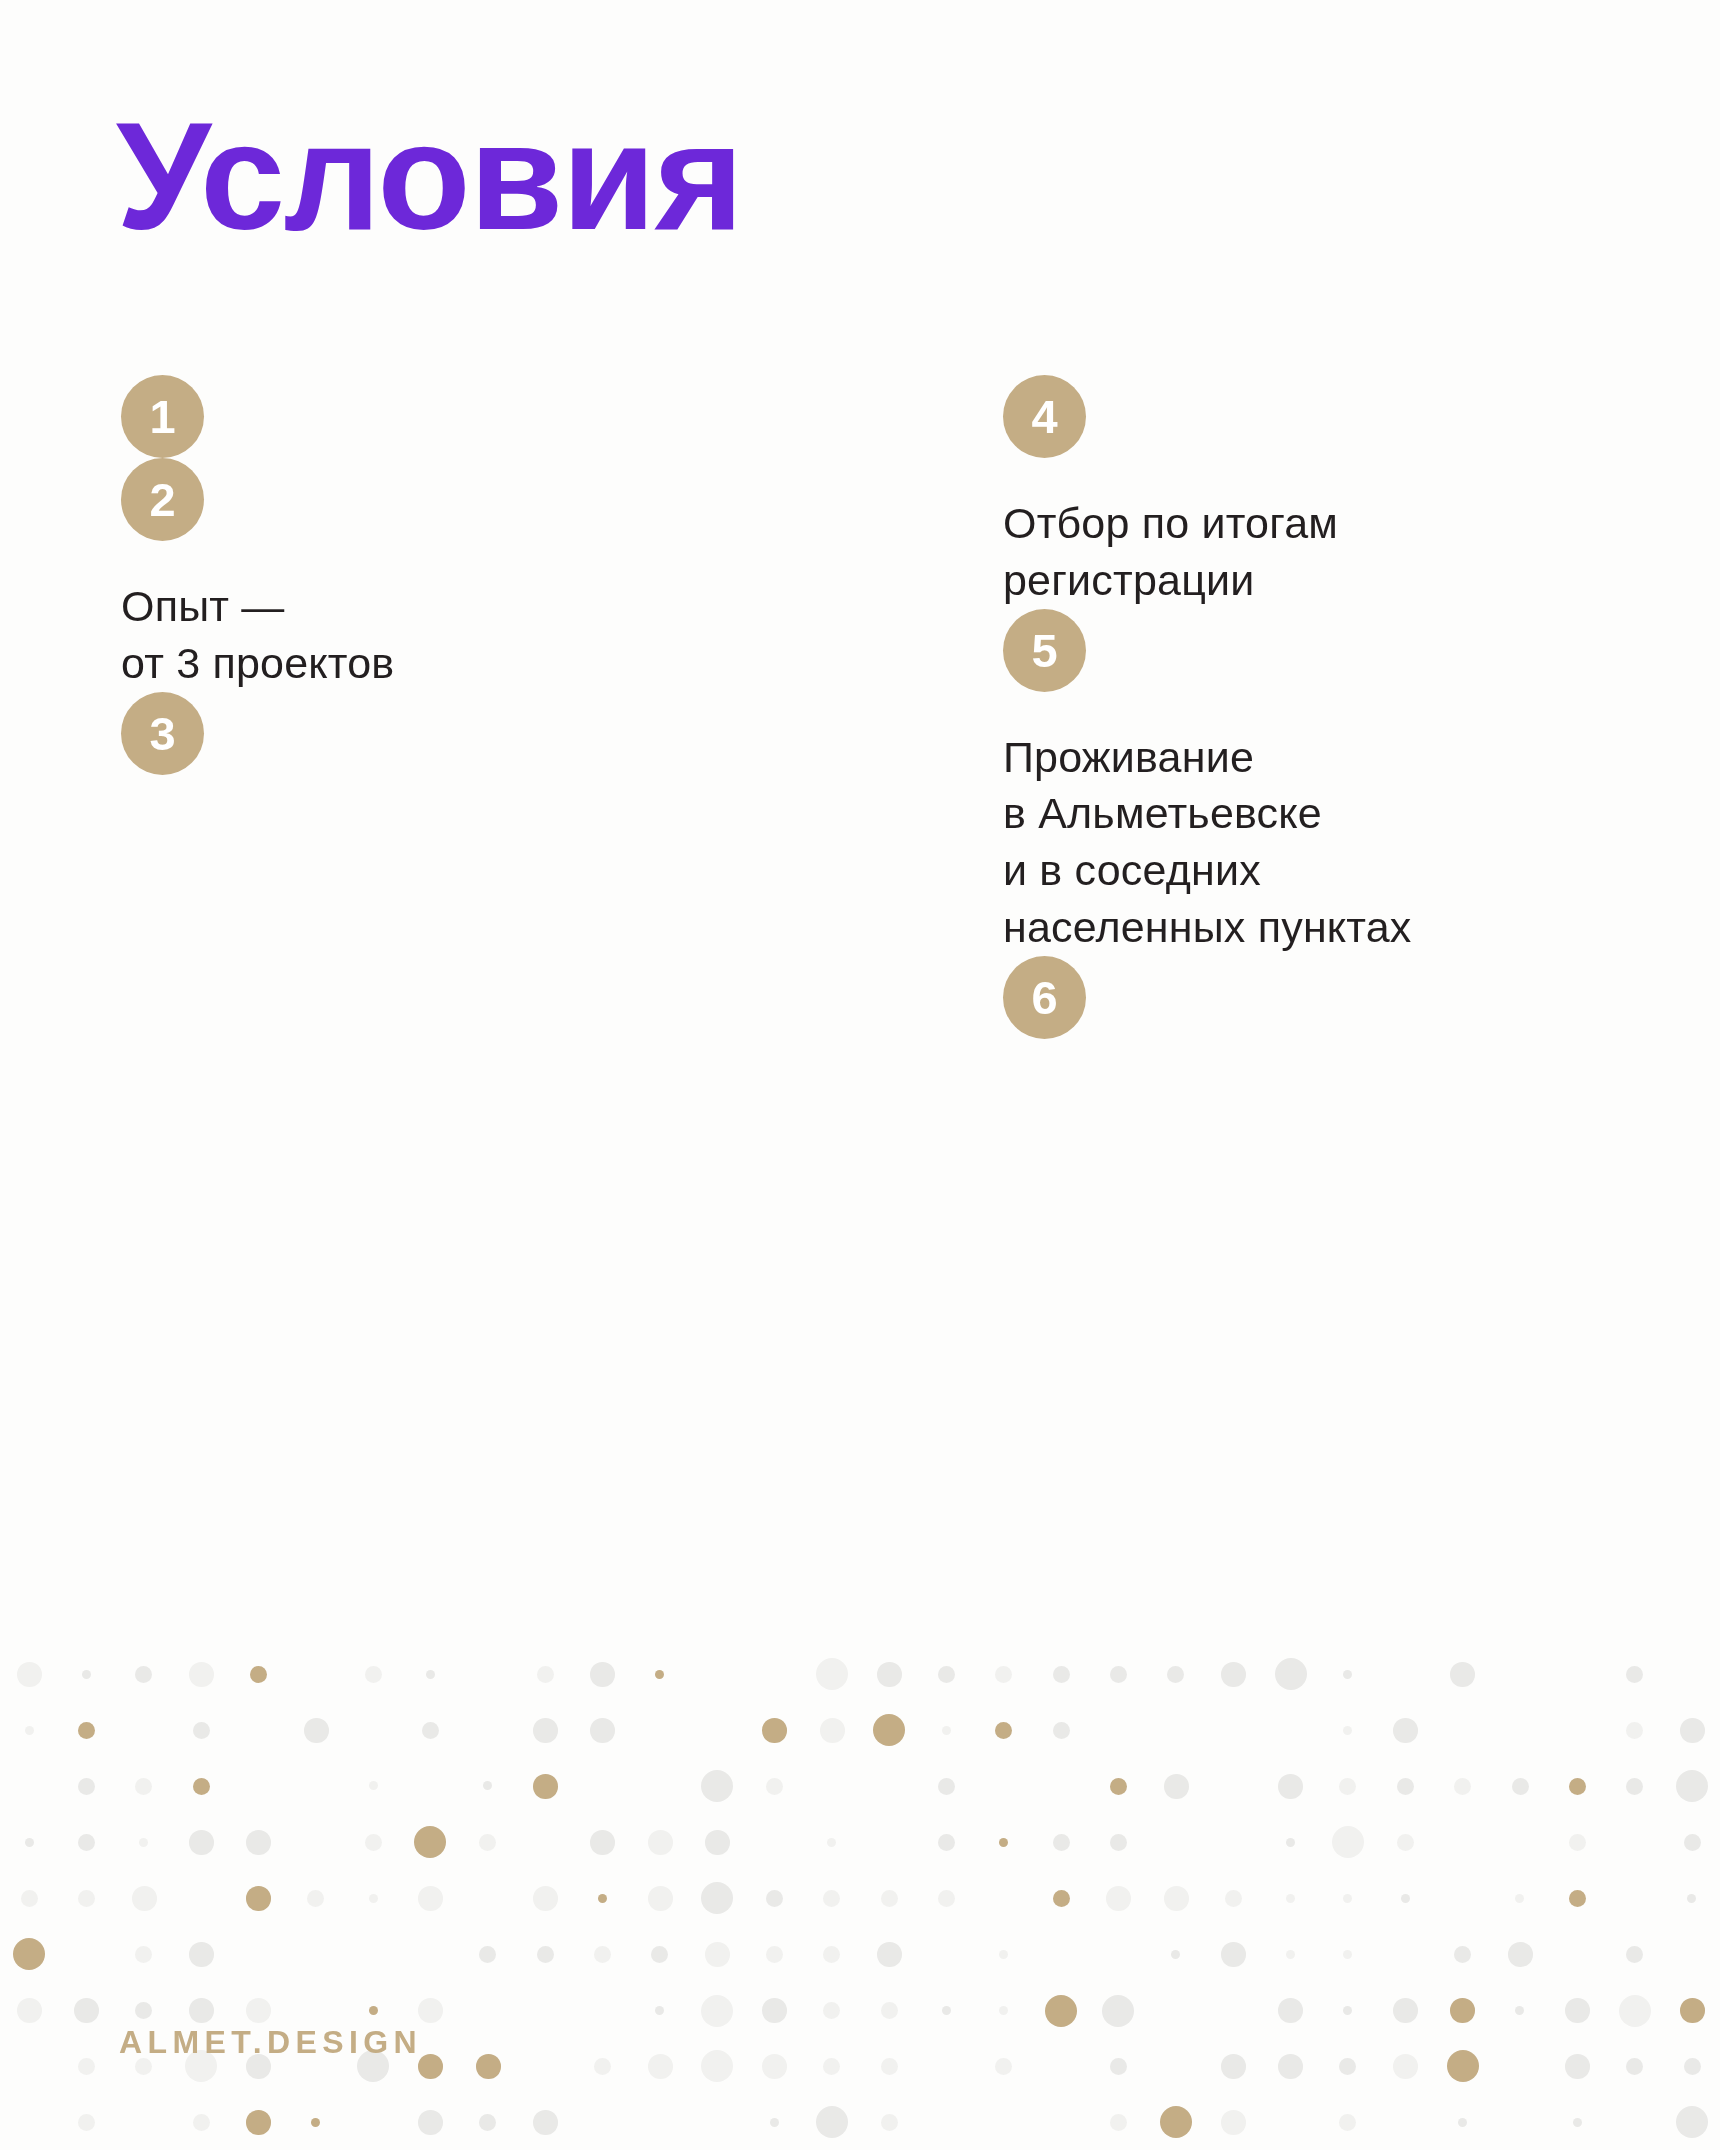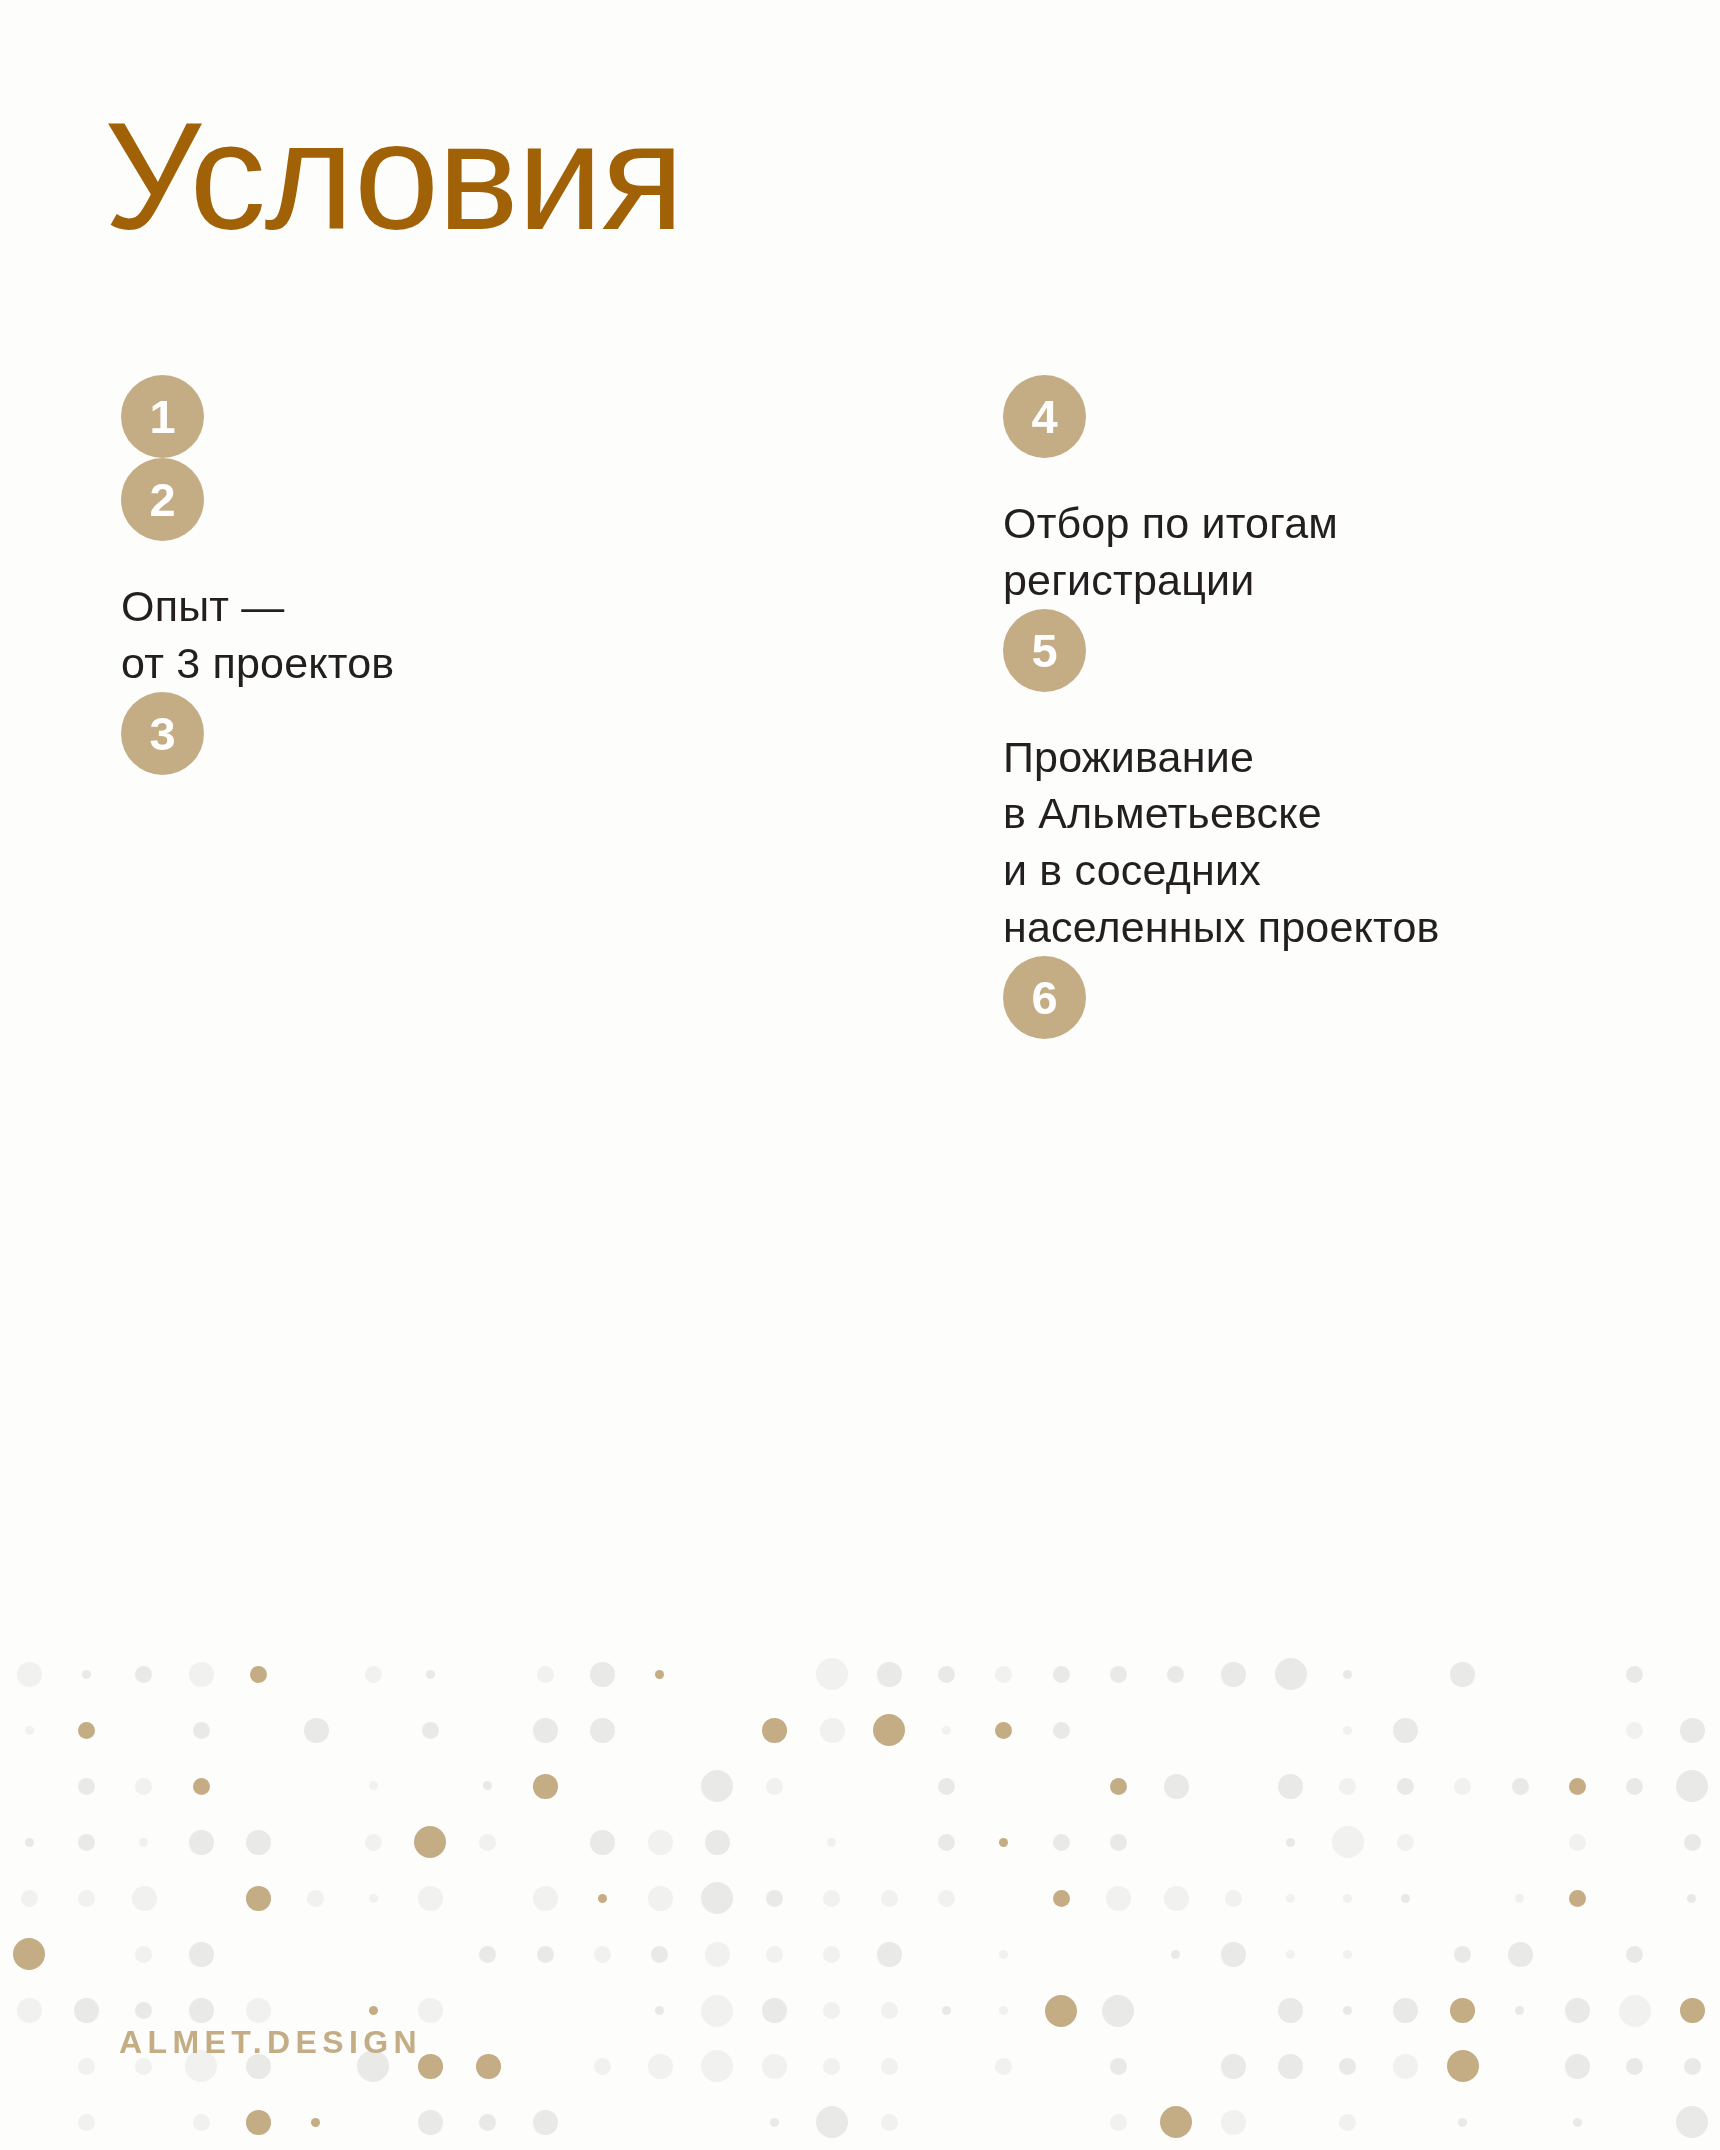--- a/index.html
+++ b/index.html
@@ -19,27 +19,27 @@
     position: relative;
     width: 1720px;
     height: 2151px;
     box-sizing: border-box;
     overflow: hidden;
   }
 
   
   .title {
     position: absolute;
-    left: 104px;
+    left: 116px;
     top: 99px;
     font-size: 153px;
     line-height: 1.0;
-    font-weight: 400;
+    font-weight: 700;
     letter-spacing: -1.5px;
-    color: #a16207;
+    color: #6d28d9;
   }
 
   
   .columns {
     position: absolute;
     left: 0;
     top: 375px;
     width: 1720px;
     display: flex;
   }
@@ -151,21 +151,21 @@
         <div class="badge">4</div>
         <div class="item-text">Отбор по итогам
 регистрации</div>
       </div>
 
       <div class="item right-2">
         <div class="badge">5</div>
         <div class="item-text">Проживание
 в Альметьевске
 и в соседних
-населенных проектов</div>
+населенных пунктах</div>
       </div>
 
       <div class="item right-3">
         <div class="badge">6</div>
       </div>
 
     </div>
 
   </div>
 

